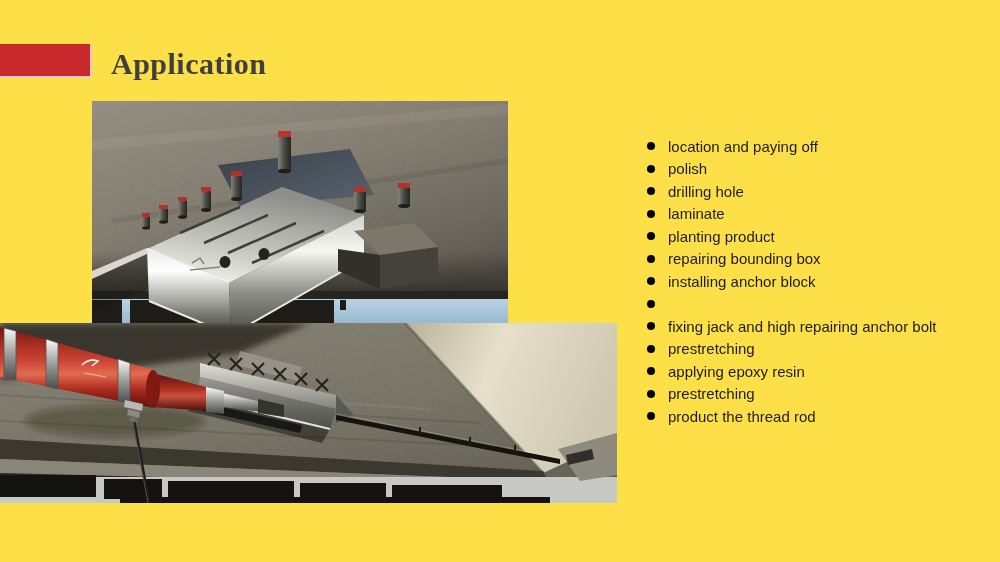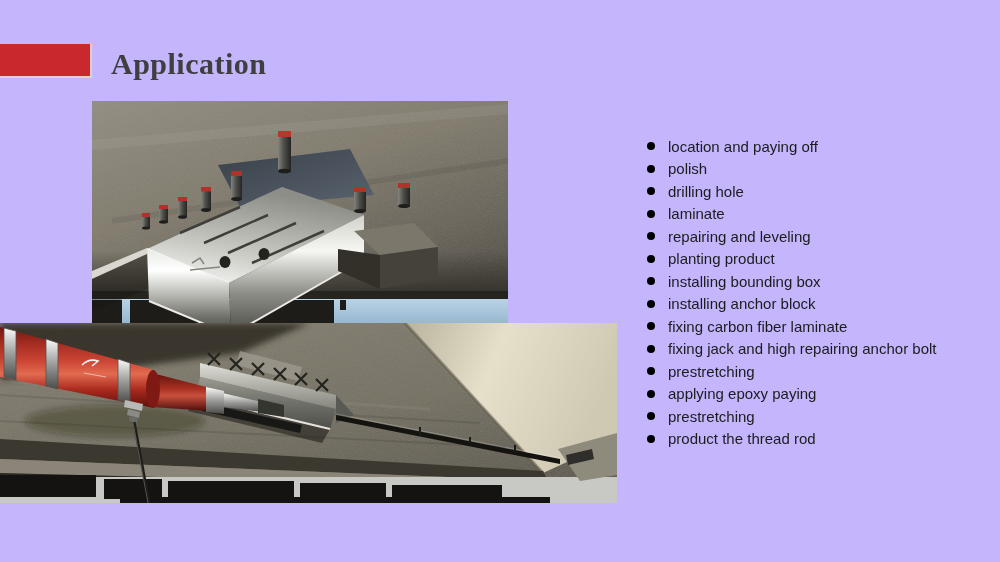--- a/index.html
+++ b/index.html
@@ -1,17 +1,17 @@
 <!DOCTYPE html>
 <html><head>
 <meta charset="utf-8">
 <style>
   html,body{margin:0;padding:0;background:#ffffff;}
   .stage{
-    position:relative;width:1000px;height:562px;background:#c4b5fd;
+    position:relative;width:1000px;height:562px;background:#fde047;
     font-family:"Liberation Sans", sans-serif;overflow:hidden;
   }
   .accent-bar{
     position:absolute;left:0;top:44px;width:90px;height:32px;
     background:#c9292d;
     border-right:2px solid #eecaca;border-bottom:2px solid #eecaca;
   }
   .page-title{
     position:absolute;left:111px;top:46px;margin:0;
     font-family:"Liberation Serif", serif;font-weight:bold;
@@ -342,49 +342,44 @@
       <li>
         <span class="bullet"></span>
         <span>drilling hole</span>
       </li>
       <li>
         <span class="bullet"></span>
         <span>laminate</span>
       </li>
       <li>
         <span class="bullet"></span>
-        <span>repairing and leveling</span>
-      </li>
-      <li>
-        <span class="bullet"></span>
         <span>planting product</span>
       </li>
       <li>
         <span class="bullet"></span>
-        <span>installing bounding box</span>
+        <span>repairing bounding box</span>
       </li>
       <li>
         <span class="bullet"></span>
         <span>installing anchor block</span>
       </li>
       <li>
         <span class="bullet"></span>
-        <span>fixing carbon fiber laminate</span>
       </li>
       <li>
         <span class="bullet"></span>
         <span>fixing jack and high repairing anchor bolt</span>
       </li>
       <li>
         <span class="bullet"></span>
         <span>prestretching</span>
       </li>
       <li>
         <span class="bullet"></span>
-        <span>applying epoxy paying</span>
+        <span>applying epoxy resin</span>
       </li>
       <li>
         <span class="bullet"></span>
         <span>prestretching</span>
       </li>
       <li>
         <span class="bullet"></span>
         <span>product the thread rod</span>
       </li>
     </ul>

